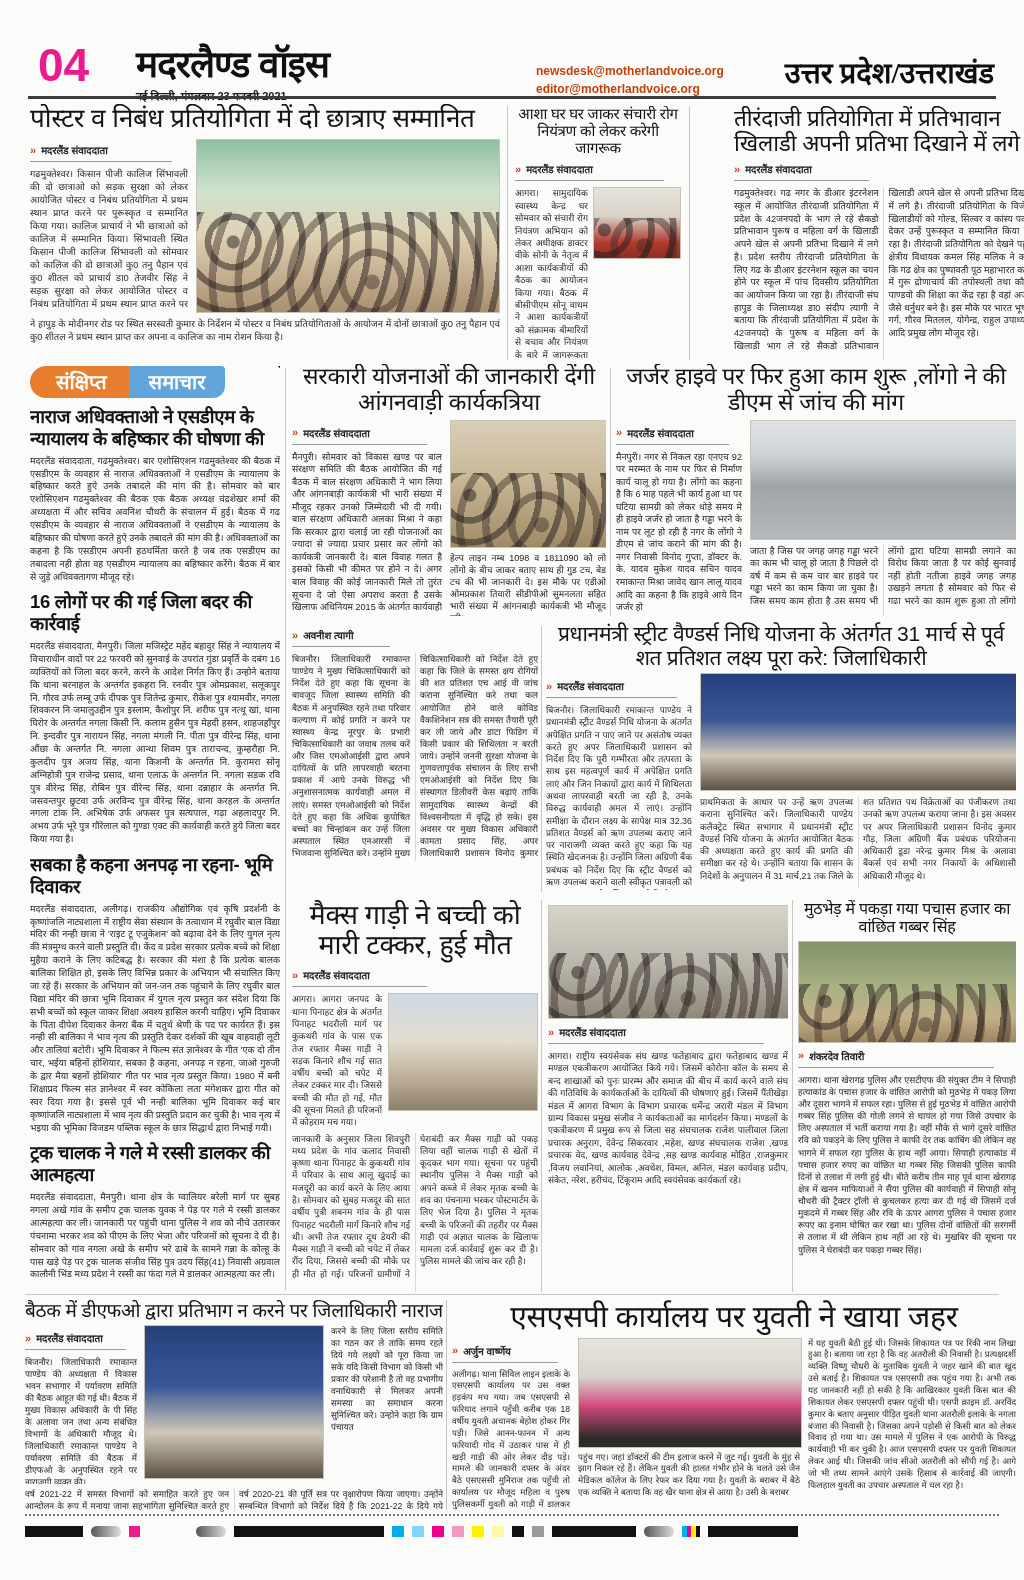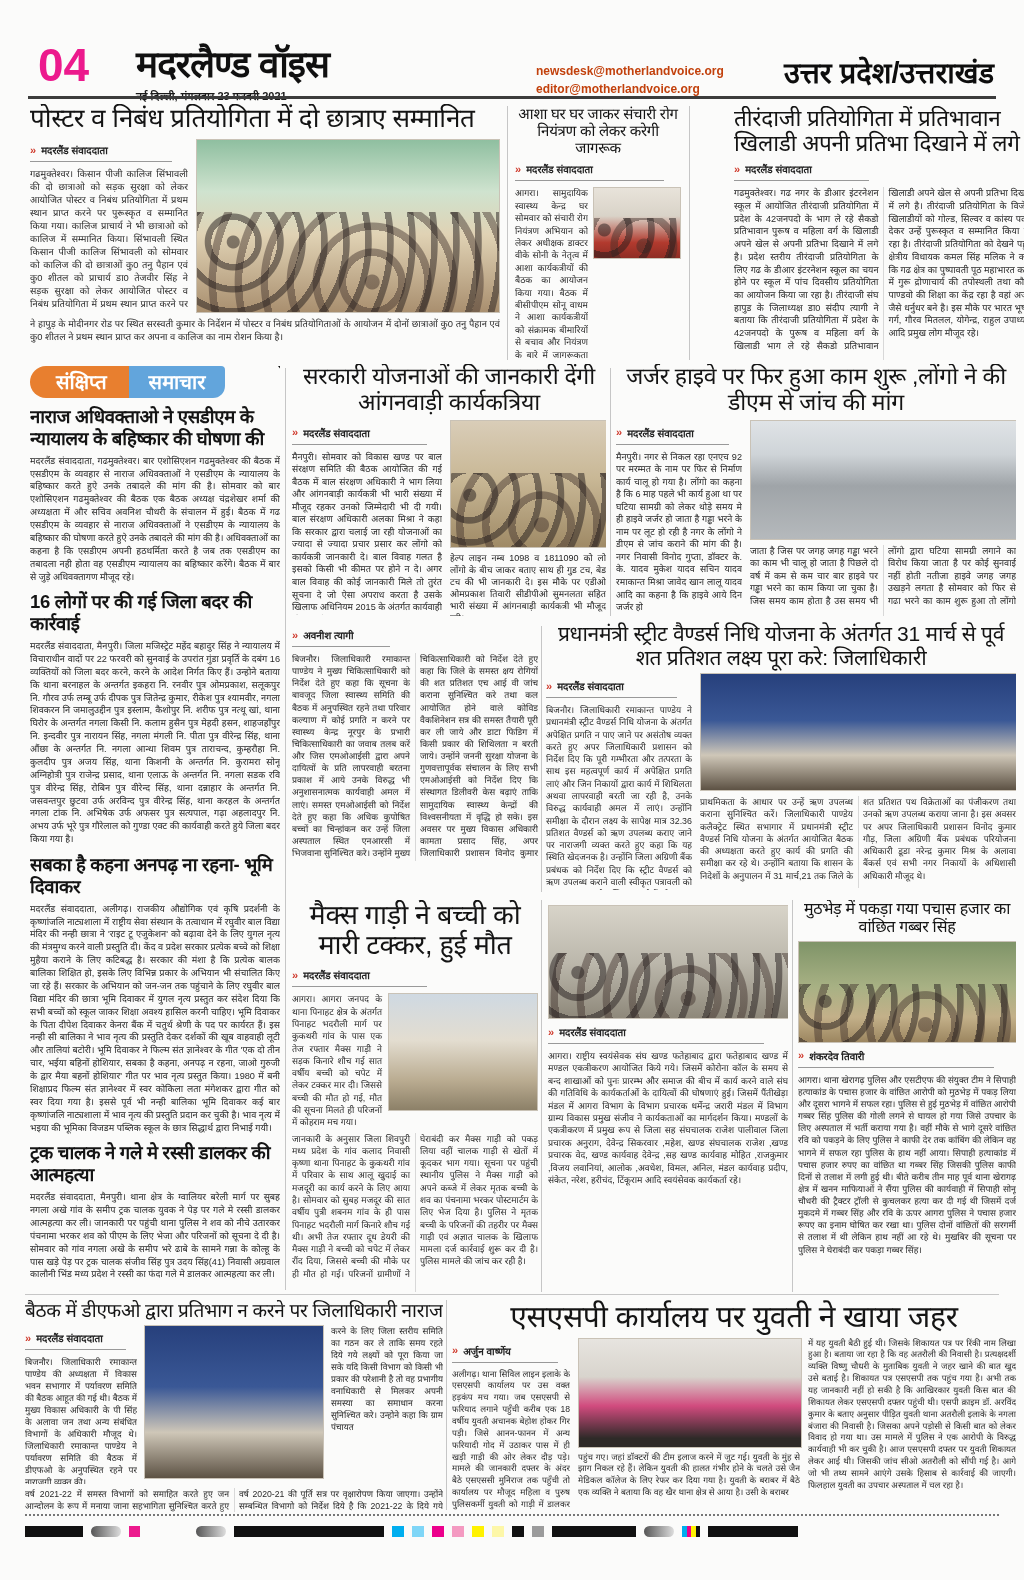--- a/index.html
+++ b/index.html
@@ -4,21 +4,21 @@
 <style>
   html,body{margin:0;padding:0;}
   body{width:1024px;height:1580px;position:relative;background:#fbfbfa;
        font-family:"Liberation Sans","DejaVu Sans",sans-serif;color:#222;}
   .abs{position:absolute;}
   
   .pagenum{font-size:46px;font-weight:bold;color:#ec1a8d;line-height:1;}
   .masthead{font-size:37px;font-weight:bold;color:#101010;line-height:1;letter-spacing:-1px;}
   .dateline{font-size:11px;font-weight:bold;color:#1a1a1a;margin-top:5px;}
   .emails{font-size:12px;font-weight:bold;color:#c2410c;line-height:1.5;}
-  .section-title{font-size:29px;font-weight:bold;color:#0d0d0d;white-space:nowrap;}
+  .section-title{font-size:29px;font-weight:bold;color:#0d0d0d;white-space:nowrap;font-family:Liberation Serif, serif;}
   .toprule{background:#3c3c3c;height:3px;}
   
   .art{position:absolute;overflow:hidden;}
   .hl{font-weight:normal;color:#141414;line-height:1.12;letter-spacing:-0.3px;}
   .hl.center{text-align:center;}
   .byline{font-size:10px;font-weight:bold;color:#222;border-bottom:1px solid #999;
           padding-bottom:4px;margin:6px 0 6px 0;display:flex;gap:5px;align-items:center;width:90%;}
   .byline .arr{color:#d03a2c;font-size:11px;line-height:1;}
   .body{font-size:9.4px;line-height:1.38;text-align:justify;color:#2a2a2a;}
   .cols2{column-count:2;column-gap:10px;column-rule:1px solid #d8d8d8;}

